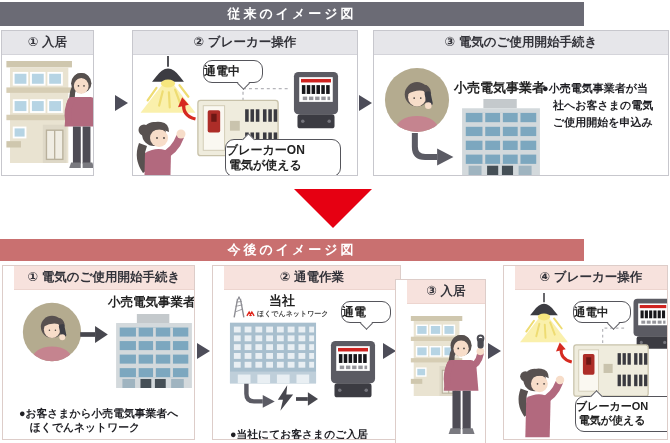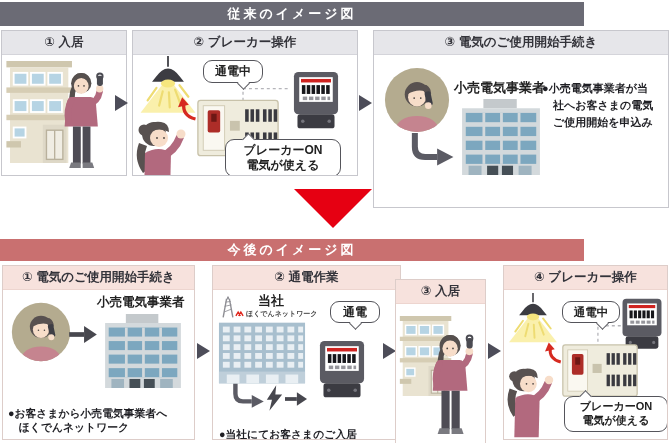--- a/index.html
+++ b/index.html
@@ -3,35 +3,35 @@
 <meta charset="utf-8">
 <style>
   html,body{margin:0;padding:0;background:#fff;}
   .canvas{position:relative;width:670px;height:443px;background:#fff;overflow:hidden;
           font-family:"Liberation Sans","DejaVu Sans",sans-serif;}
   .banner{position:absolute;left:0;width:584px;text-align:center;color:#fff;
           font-weight:bold;font-size:13px;letter-spacing:3px;}
   .banner.trad{top:2px;height:24px;line-height:24px;background:#6b6b75;}
   .banner.fut{top:239px;height:22px;line-height:22px;background:#c97070;}
   .panel{position:absolute;box-sizing:border-box;background:#fff;border:1px solid #c7c7cd;}
-  .panel.fut{border-color:#ddcdc9;}
+  .panel.fut{border-color:#ddcdc9;padding-left:11px;}
   .phead{height:23px;line-height:23px;text-align:center;font-weight:bold;font-size:12.5px;
          color:#33333a;background:#e6e6ea;border-bottom:1px solid #d4d4da;}
   .panel.fut .phead{background:#f7e2dd;border-bottom-color:#edd5cf;}
   .pbody{position:relative;width:100%;height:calc(100% - 24px);overflow:hidden;}
   .flow-arrow{position:absolute;width:0;height:0;border-top:8px solid transparent;
               border-bottom:8px solid transparent;border-left:13px solid #4d4d59;}
   .big-red-arrow{position:absolute;left:294px;top:189px;width:0;height:0;
                  border-left:39px solid transparent;border-right:39px solid transparent;
                  border-top:39px solid #e60012;}
   .ill{position:absolute;}
   .wires{position:absolute;left:0;top:0;width:100%;height:100%;pointer-events:none;}
   .bubble{position:absolute;background:#fff;border:1.5px solid #55555b;border-radius:9px;
           font-weight:bold;color:#222;text-align:center;white-space:pre-line;
-          display:flex;align-items:center;justify-content:center;line-height:1.25;}
+          display:flex;align-items:center;line-height:1.25;}
   .tail{position:absolute;width:8px;height:8px;background:#fff;transform:rotate(45deg);}
   .tail.down{bottom:-5.5px;border-right:1.5px solid #55555b;border-bottom:1.5px solid #55555b;}
   .tail.up{top:-5.5px;border-left:1.5px solid #55555b;border-top:1.5px solid #55555b;}
   .label{position:absolute;font-weight:bold;color:#222;white-space:nowrap;}
   .bullets{position:absolute;font-weight:bold;color:#1f1f24;white-space:pre-line;}
   .bullets div{margin-bottom:5px;}
   .logo{position:absolute;display:flex;align-items:center;gap:2px;}
   .logo-text{font-size:7px;font-weight:bold;color:#4a4a4a;white-space:nowrap;}
   .hidden-defs{position:absolute;width:0;height:0;overflow:hidden;}
 </style>
@@ -278,21 +278,21 @@
     <symbol id="sym-logo-mark" viewBox="0 0 10 8">
       <path d="M1 6 L3.5 2 L6 6 M4 6 L6.5 2 L9 6" stroke="#e0251b" stroke-width="1.6" fill="none"></path>
     </symbol>
   </defs>
 </svg>
 
 <div class="canvas">
 
   <div class="banner trad">従来のイメージ図</div>
 
-  <div class="panel" style="left:1px;top:30px;width:126px;height:146px;">
+  <div class="panel" style="left:1px;top:30px;width:93px;height:146px;">
     <div class="phead">① 入居</div>
     <div class="pbody">
       <svg class="ill" style="left:2px;top:6px;width:74px;height:102px;">
           <use href="#sym-apartment"></use>
         </svg>
       <svg class="ill" style="left:58px;top:14px;width:48px;height:104px;">
           <use href="#sym-woman-key"></use>
         </svg>
     </div>
   </div>
@@ -327,21 +327,21 @@
       <div class="bubble" style="left:92px;top:84px;width:114px;height:36px;font-size:12px;">
         <span>ブレーカーON
 電気が使える</span>
         <i class="tail up" style="left:18px;"></i>
       </div>
     </div>
   </div>
 
   <div class="flow-arrow" style="left:359px;top:95px;"></div>
 
-  <div class="panel" style="left:373px;top:30px;width:296px;height:178px;">
+  <div class="panel" style="left:373px;top:30px;width:296px;height:146px;">
     <div class="phead">③ 電気のご使用開始手続き</div>
     <div class="pbody">
       <svg class="ill" style="left:10px;top:12px;width:66px;height:66px;">
           <use href="#sym-avatar-phone"></use>
         </svg>
       <div class="label" style="left:80px;top:24px;font-size:13px;">小売電気事業者</div>
       <svg class="ill" style="left:84px;top:44px;width:86px;height:76px;">
           <use href="#sym-office-a"></use>
         </svg>
       <svg class="ill" style="left:34px;top:78px;width:48px;height:36px;">

